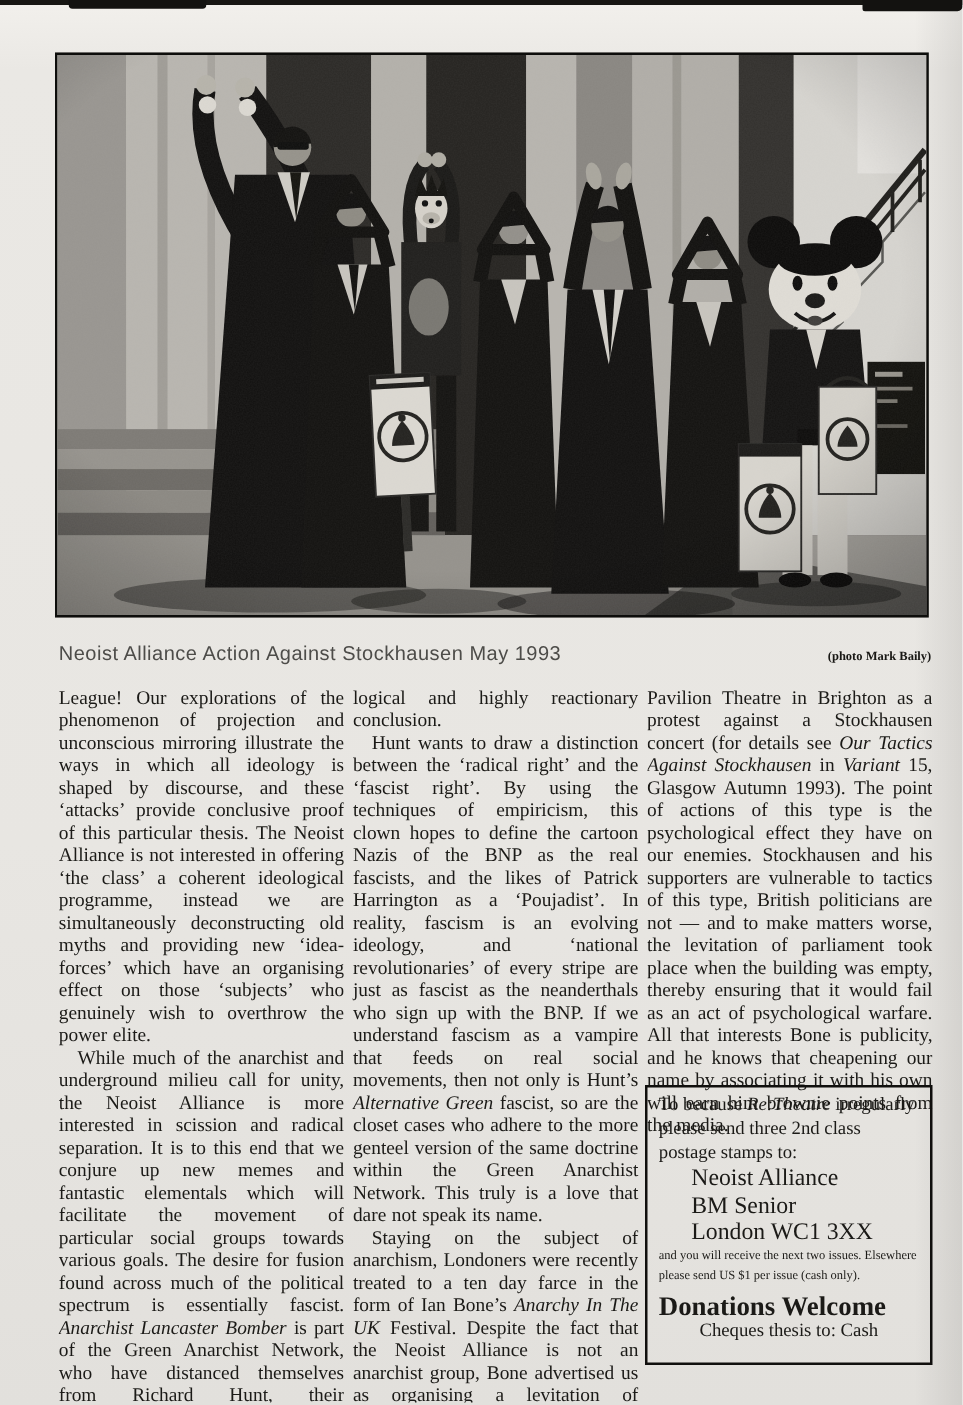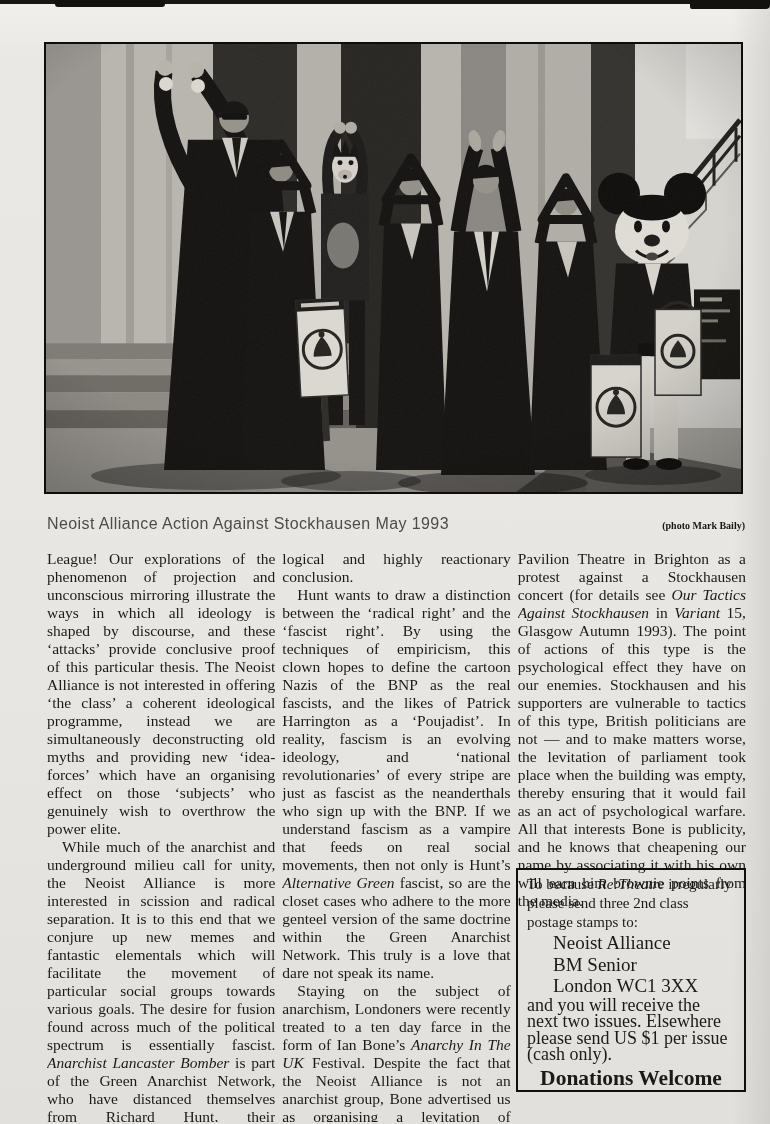--- a/index.html
+++ b/index.html
@@ -36,22 +36,22 @@
   .col{overflow:hidden;}
   .para{margin:0;word-spacing:0.6px;}
   .para.indent{text-indent:15px;}
   .sub-box{
     position:absolute;left:516px;top:868px;width:230px;height:224px;
     border:2px solid #100f0d;box-sizing:border-box;padding:5px 9px 4px;
     color:#1b1a17;overflow:hidden;
   }
   .box-intro{margin:0;font-size:15px;line-height:19px;}
   .addr{font-size:19px;line-height:21.5px;margin-left:26px;white-space:nowrap;}
-  .box-outro{margin:0;font-size:18px;line-height:16.5px;}
-  .donations{margin:3px 0 0;font-size:21.5px;line-height:24px;font-weight:bold;text-align:center;}
+  .box-outro{margin:0;font-size:10px;line-height:16.5px;}
+  .donations{margin:3px 0 0;font-size:21.5px;line-height:24px;font-weight:bold;}
   .cheques{margin:0;font-size:15px;line-height:17px;text-align:center;}
 </style>
 </head>
 <body>
 
 <div class="scan-top"></div>
 <div class="scan-top-bump-l"></div>
 <div class="scan-top-bump-r"></div>
 
 <figure class="photo-frame" style="margin:0;">

